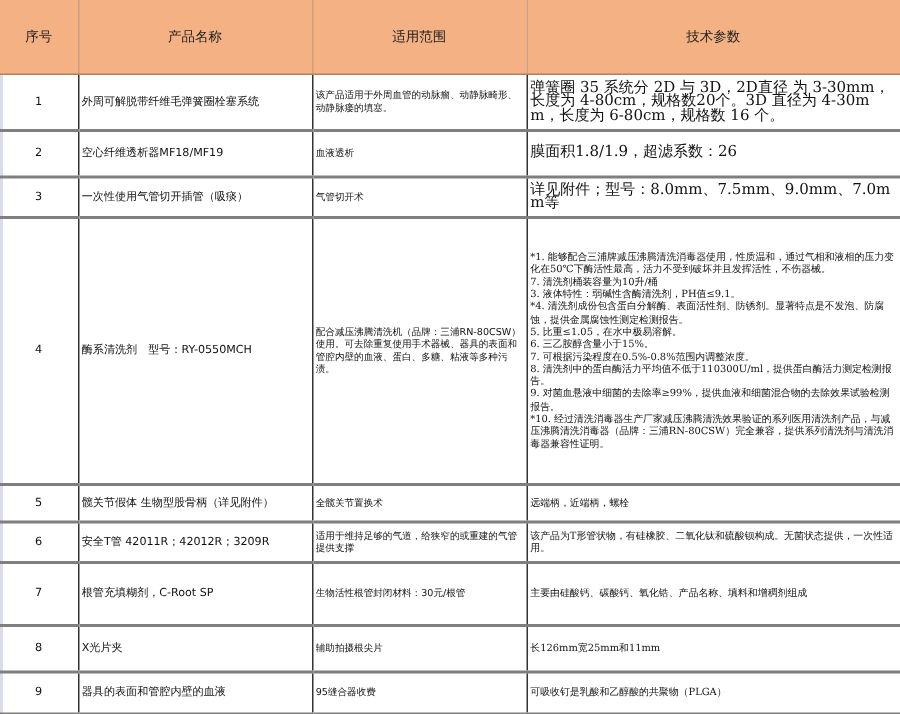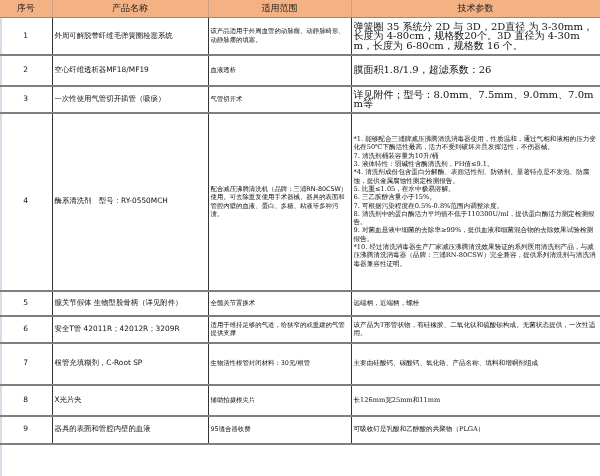--- a/index.html
+++ b/index.html
@@ -1,21 +1,21 @@
 <!DOCTYPE html>
 <html><head>
 <meta charset="utf-8">
 <style>
   html, body { margin:0; padding:0; background:#ffffff; }
   body { width:600px; height:476px; overflow:hidden; position:relative;
          font-family:"DejaVu Sans", "Liberation Sans", sans-serif; color:#111; }
   .left-strip { position:absolute; left:0; top:17px; width:2px; height:459px; background:#d9dde8; }
   table { position:absolute; left:0; top:0; border-collapse:collapse; table-layout:fixed; width:600px; }
   col.c0 { width:52px; } col.c1 { width:156px; } col.c2 { width:143px; } col.c3 { width:249px; }
-  th { background:#f4b183; font-weight:normal; font-size:9px; height:17px; padding:0;
+  th { background:#f4b183; font-weight:normal; font-size:9px; height:17px; padding:16px;
        border-right:1px solid #c9a080; border-bottom:1px solid #b08060; text-align:center; color:#222; }
   td { font-size:6.6px; line-height:8.3px; padding:0 2px; vertical-align:middle;
        border-bottom:2px solid #7f7f7f; border-right:1px solid #333; word-break:break-all; }
   td.num { text-align:center; font-size:7.5px; }
   td.name { font-size:7.4px;margin-left:32px; }
   td.spec { font-family:"DejaVu Serif", "Liberation Serif", serif; font-size:6.6px; }
   td.spec.big { font-size:10px; line-height:9.5px; }
   td.scope { font-size:6.4px;margin-top:40px; }
   tr.last td { border-bottom:3px solid #7f7f7f; }
   tr.last td.num { border-left:2px solid #3cb371; }

